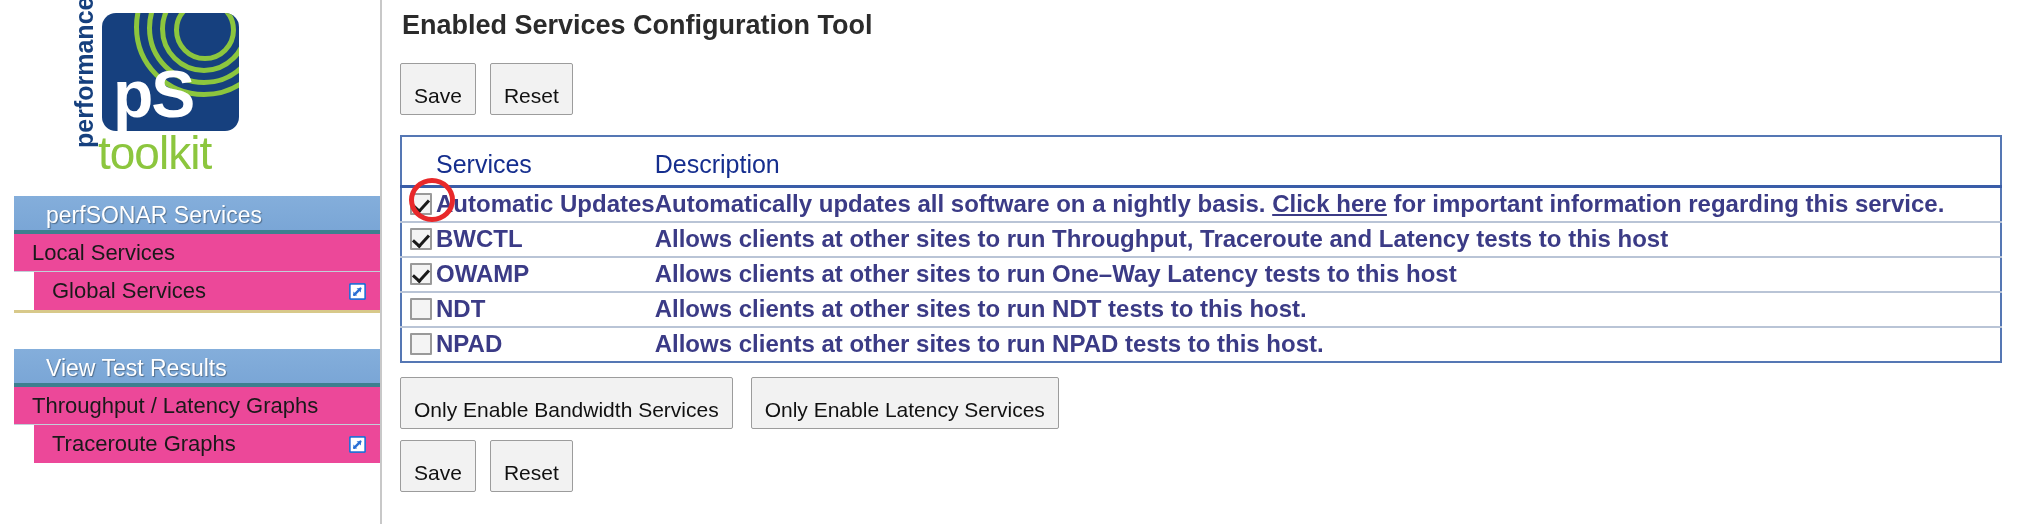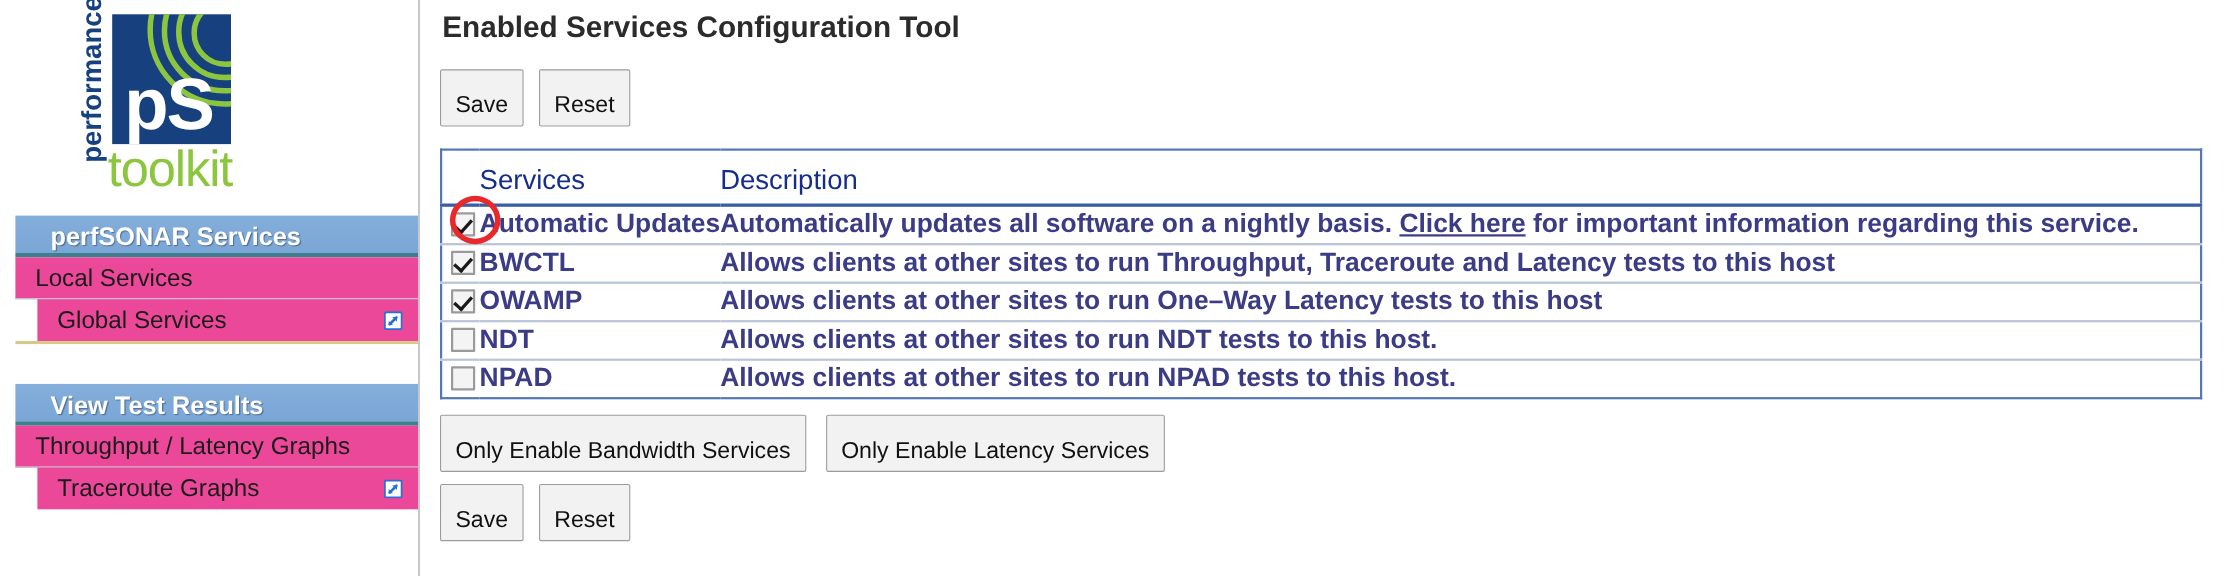--- a/index.html
+++ b/index.html
@@ -54,24 +54,24 @@
     letter-spacing: 0px;
     writing-mode: vertical-rl;
     transform: rotate(180deg);
     text-align: center;
     line-height: 28px;
   }
   .logo-square {
     position: absolute;
     left: 32px;
     top: 5px;
-    width: 108px;
+    width: 137px;
     height: 118px;
     background: #16407e;
-    border-radius: 0;
+    border-radius: 14px;
     overflow: hidden;
   }
   .logo-square .ps {
     position: absolute;
     left: 11px;
     bottom: 4px;
     color: #ffffff;
     font-size: 66px;
     font-weight: bold;
     line-height: 66px;
@@ -94,21 +94,21 @@
   }
 
   .nav-section { margin: 0; }
   .nav-header {
     height: 38px;
     line-height: 38px;
     background: linear-gradient(to bottom, #84aedb 0%, #7aa6d6 100%);
     border-bottom: 4px solid #3d7f8f;
     color: #ffffff;
     font-size: 23px;
-    font-weight: bold;
+    font-weight: normal;
     padding-left: 32px;
     box-sizing: border-box;
     text-shadow: 1px 1px 1px rgba(0,0,0,0.35);
     margin-left: 14px;
     margin-right: 0px;
   }
   .nav-items { margin-left: 14px; }
   .nav-item {
     height: 38px;
     line-height: 38px;

